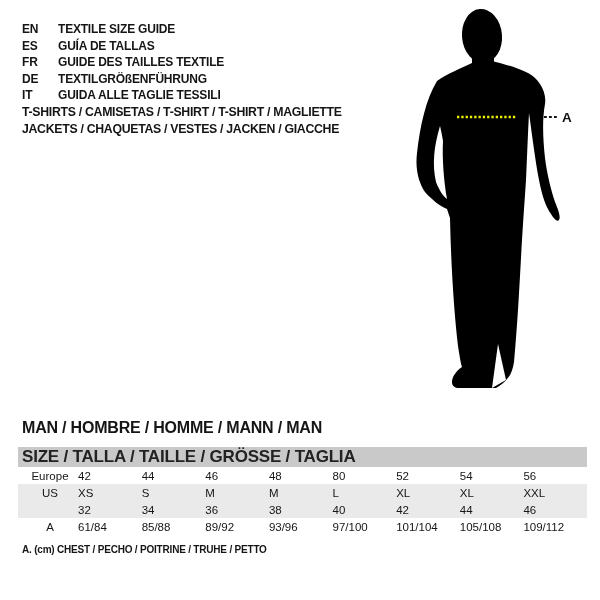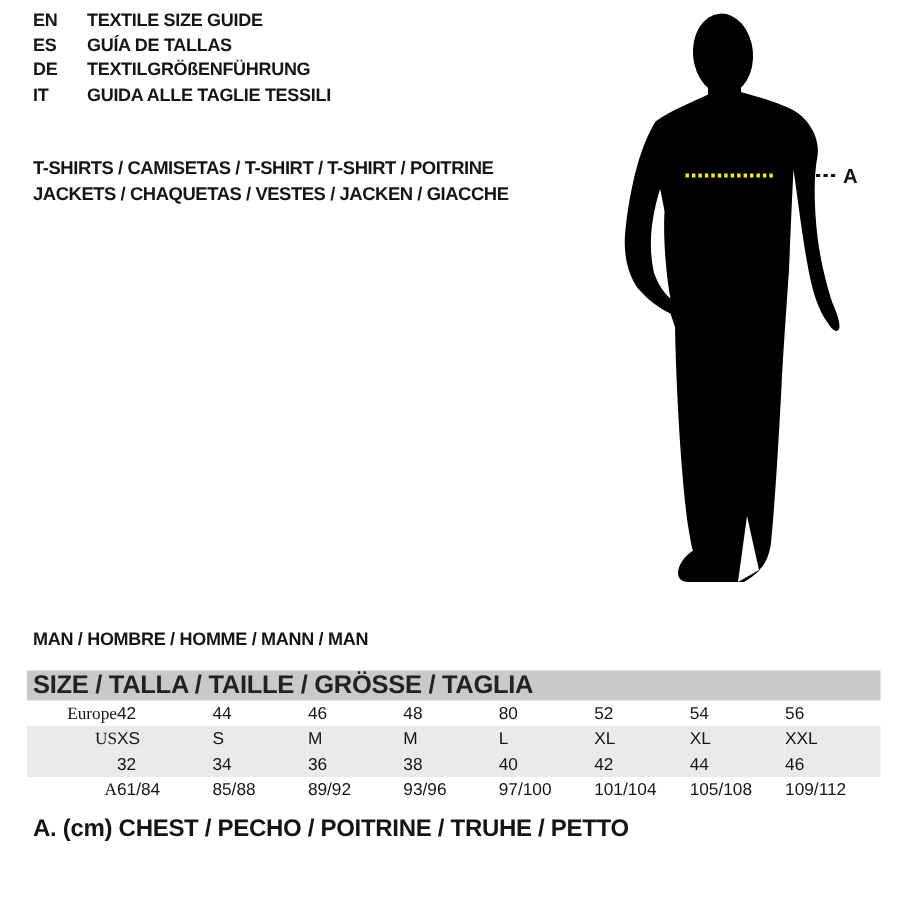--- a/index.html
+++ b/index.html
@@ -1,70 +1,74 @@
 <!DOCTYPE html>
 <html><head>
 <meta charset="utf-8">
 <style>
   html,body{margin:0;padding:0;background:#fff;}
   .page{
     position:relative;width:600px;height:600px;background:#ffffff;overflow:hidden;
     font-family:"Liberation Sans","DejaVu Sans",sans-serif;color:#151515;
   }
   
-  .lang-block{position:absolute;left:22px;top:5px;}
+  .lang-block{position:absolute;left:22px;top:21px;}
   .lang-row{display:flex;line-height:16.5px;font-size:12px;font-weight:700;letter-spacing:-0.2px;white-space:nowrap;}
   .lang-code{width:36px;flex:0 0 36px;}
   
   .category-block{position:absolute;left:22px;top:104px;}
   .category-line{font-size:12.3px;font-weight:700;letter-spacing:-0.3px;line-height:17px;white-space:nowrap;}
   
   .figure{position:absolute;left:410px;top:0;width:190px;height:400px;}
   
-  .section-title{position:absolute;left:22px;top:419px;font-size:12px;font-weight:700;letter-spacing:-0.2px;white-space:nowrap;}
+  .section-title{position:absolute;left:22px;top:419px;font-size:16px;font-weight:700;letter-spacing:-0.2px;white-space:nowrap;}
   
   .size-table{position:absolute;left:18px;top:447px;width:569px;border-collapse:collapse;table-layout:fixed;}
   .size-table col.label-col{width:60px;}
   .size-table th{
     background:#c9c9c9;text-align:left;font-size:17px;font-weight:600;letter-spacing:-0.2px;
     height:15px;padding:0 0 0 4px;color:#222;white-space:nowrap;
   }
   .size-table td{font-size:11.5px;font-weight:400;height:17px;padding:0;white-space:nowrap;}
-  .size-table td.lbl{text-align:right;padding-left:4px;font-family:Liberation Serif, serif;}
+  .size-table td.lbl{text-align:center;padding-left:4px;}
   .size-table tbody tr:nth-child(2) td,
   .size-table tbody tr:nth-child(3) td{background:#eaeaea;}
   
-  .footnote{position:absolute;left:22px;top:544px;font-size:16px;font-weight:700;letter-spacing:-0.2px;white-space:nowrap;}
+  .footnote{position:absolute;left:22px;top:544px;font-size:10px;font-weight:700;letter-spacing:-0.2px;white-space:nowrap;}
 </style>
 </head>
 <body>
 
 <div class="page">
 
   <div class="lang-block">
     <div class="lang-row">
       <span class="lang-code">EN</span>
       <span>TEXTILE SIZE GUIDE</span>
     </div>
     <div class="lang-row">
       <span class="lang-code">ES</span>
       <span>GUÍA DE TALLAS</span>
     </div>
     <div class="lang-row">
+      <span class="lang-code">FR</span>
+      <span>GUIDE DES TAILLES TEXTILE</span>
+    </div>
+    <div class="lang-row">
       <span class="lang-code">DE</span>
       <span>TEXTILGRÖßENFÜHRUNG</span>
     </div>
     <div class="lang-row">
       <span class="lang-code">IT</span>
       <span>GUIDA ALLE TAGLIE TESSILI</span>
     </div>
   </div>
 
   <div class="category-block">
-    <div class="category-line">T-SHIRTS / CAMISETAS / T-SHIRT / T-SHIRT / POITRINE</div>
+    <div class="category-line">T-SHIRTS / CAMISETAS / T-SHIRT / T-SHIRT / MAGLIETTE</div>
     <div class="category-line">JACKETS / CHAQUETAS / VESTES / JACKEN / GIACCHE</div>
   </div>
 
   <div class="figure">
     <svg width="190" height="400" viewBox="0 0 190 400" xmlns="http://www.w3.org/2000/svg">
 
       <ellipse cx="72" cy="36" rx="20" ry="27" fill="#000" transform="rotate(-5 72 36)"></ellipse>
 
       <rect x="62" y="50" width="22" height="16" fill="#000"></rect>
 

